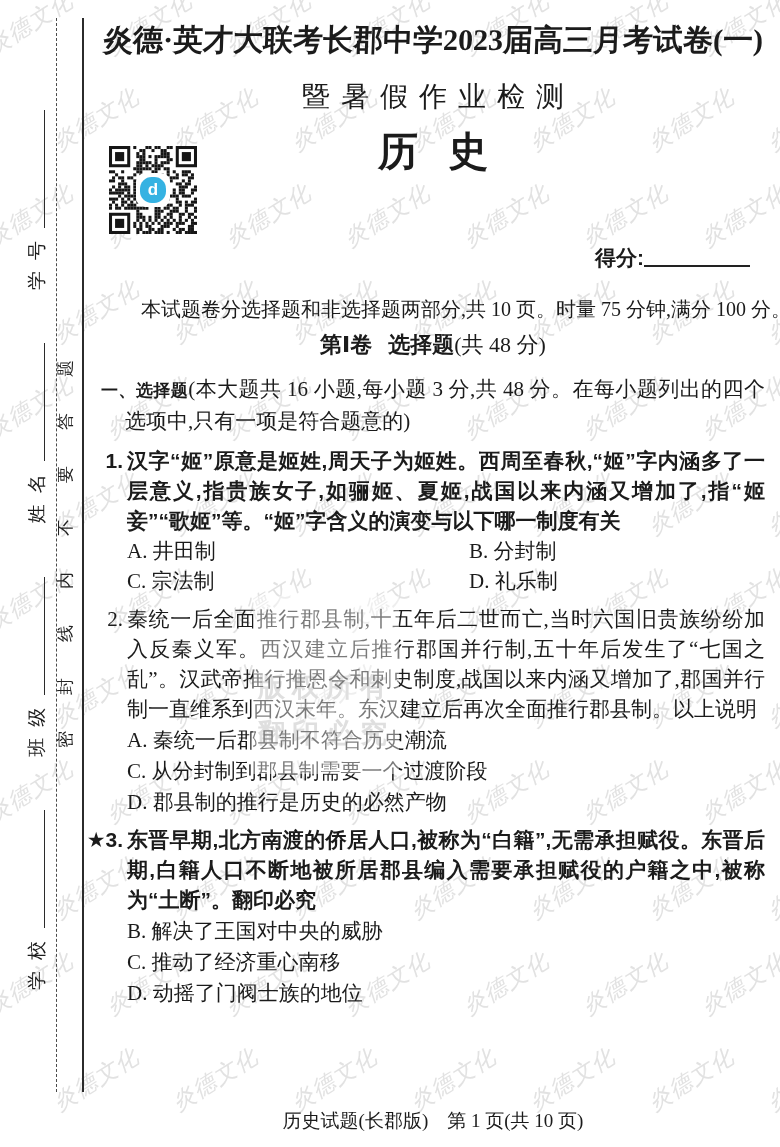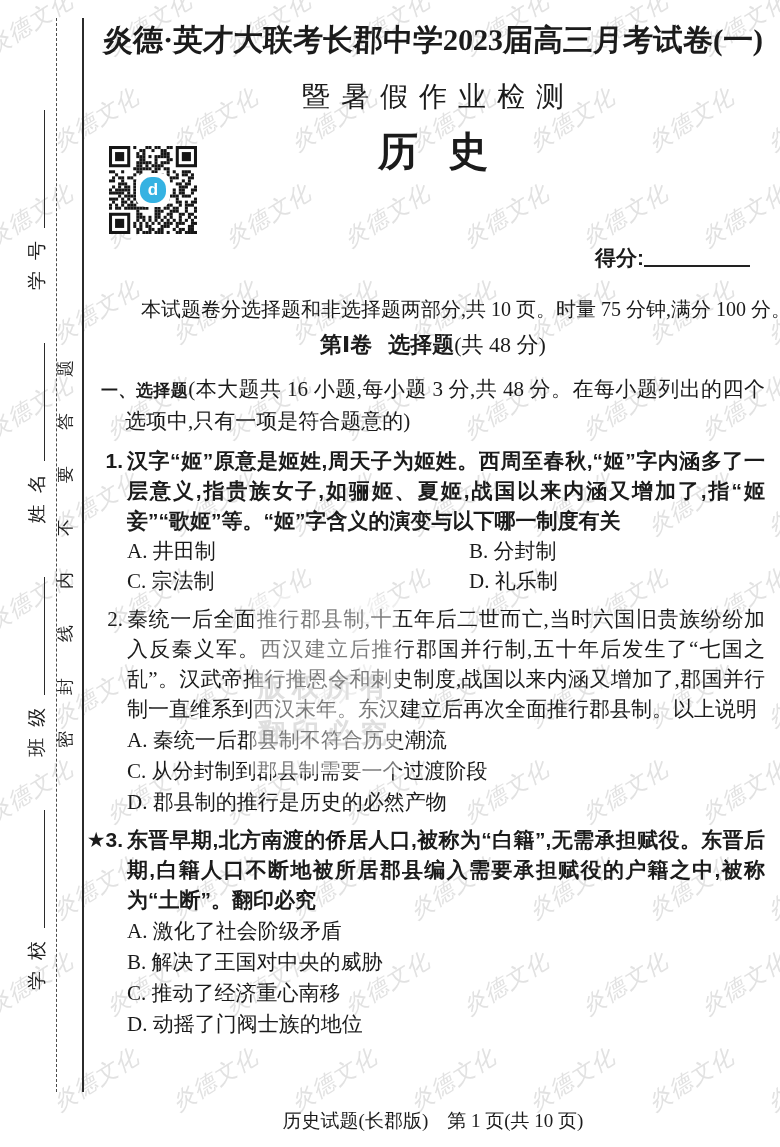--- a/index.html
+++ b/index.html
@@ -555,21 +555,20 @@
             </div>
           </div>
         </div>
         <div class="q">
           <div class="qnum hei">
             <span>★3.</span>
           </div>
           <div class="qbody">
             <div class="stem hei">东晋早期,北方南渡的侨居人口,被称为“白籍”,无需承担赋役。东晋后期,白籍人口不断地被所居郡县编入需要承担赋役的户籍之中,被称为“土断”。翻印必究</div>
             <div class="opts1">
-              <div class="opt">A. 激化了社会阶级矛盾</div>
               <div class="opt">B. 解决了王国对中央的威胁</div>
               <div class="opt">C. 推动了经济重心南移</div>
               <div class="opt">D. 动摇了门阀士族的地位</div>
             </div>
           </div>
         </div>
       </div>
   </div>
 
   <div class="band"></div>

